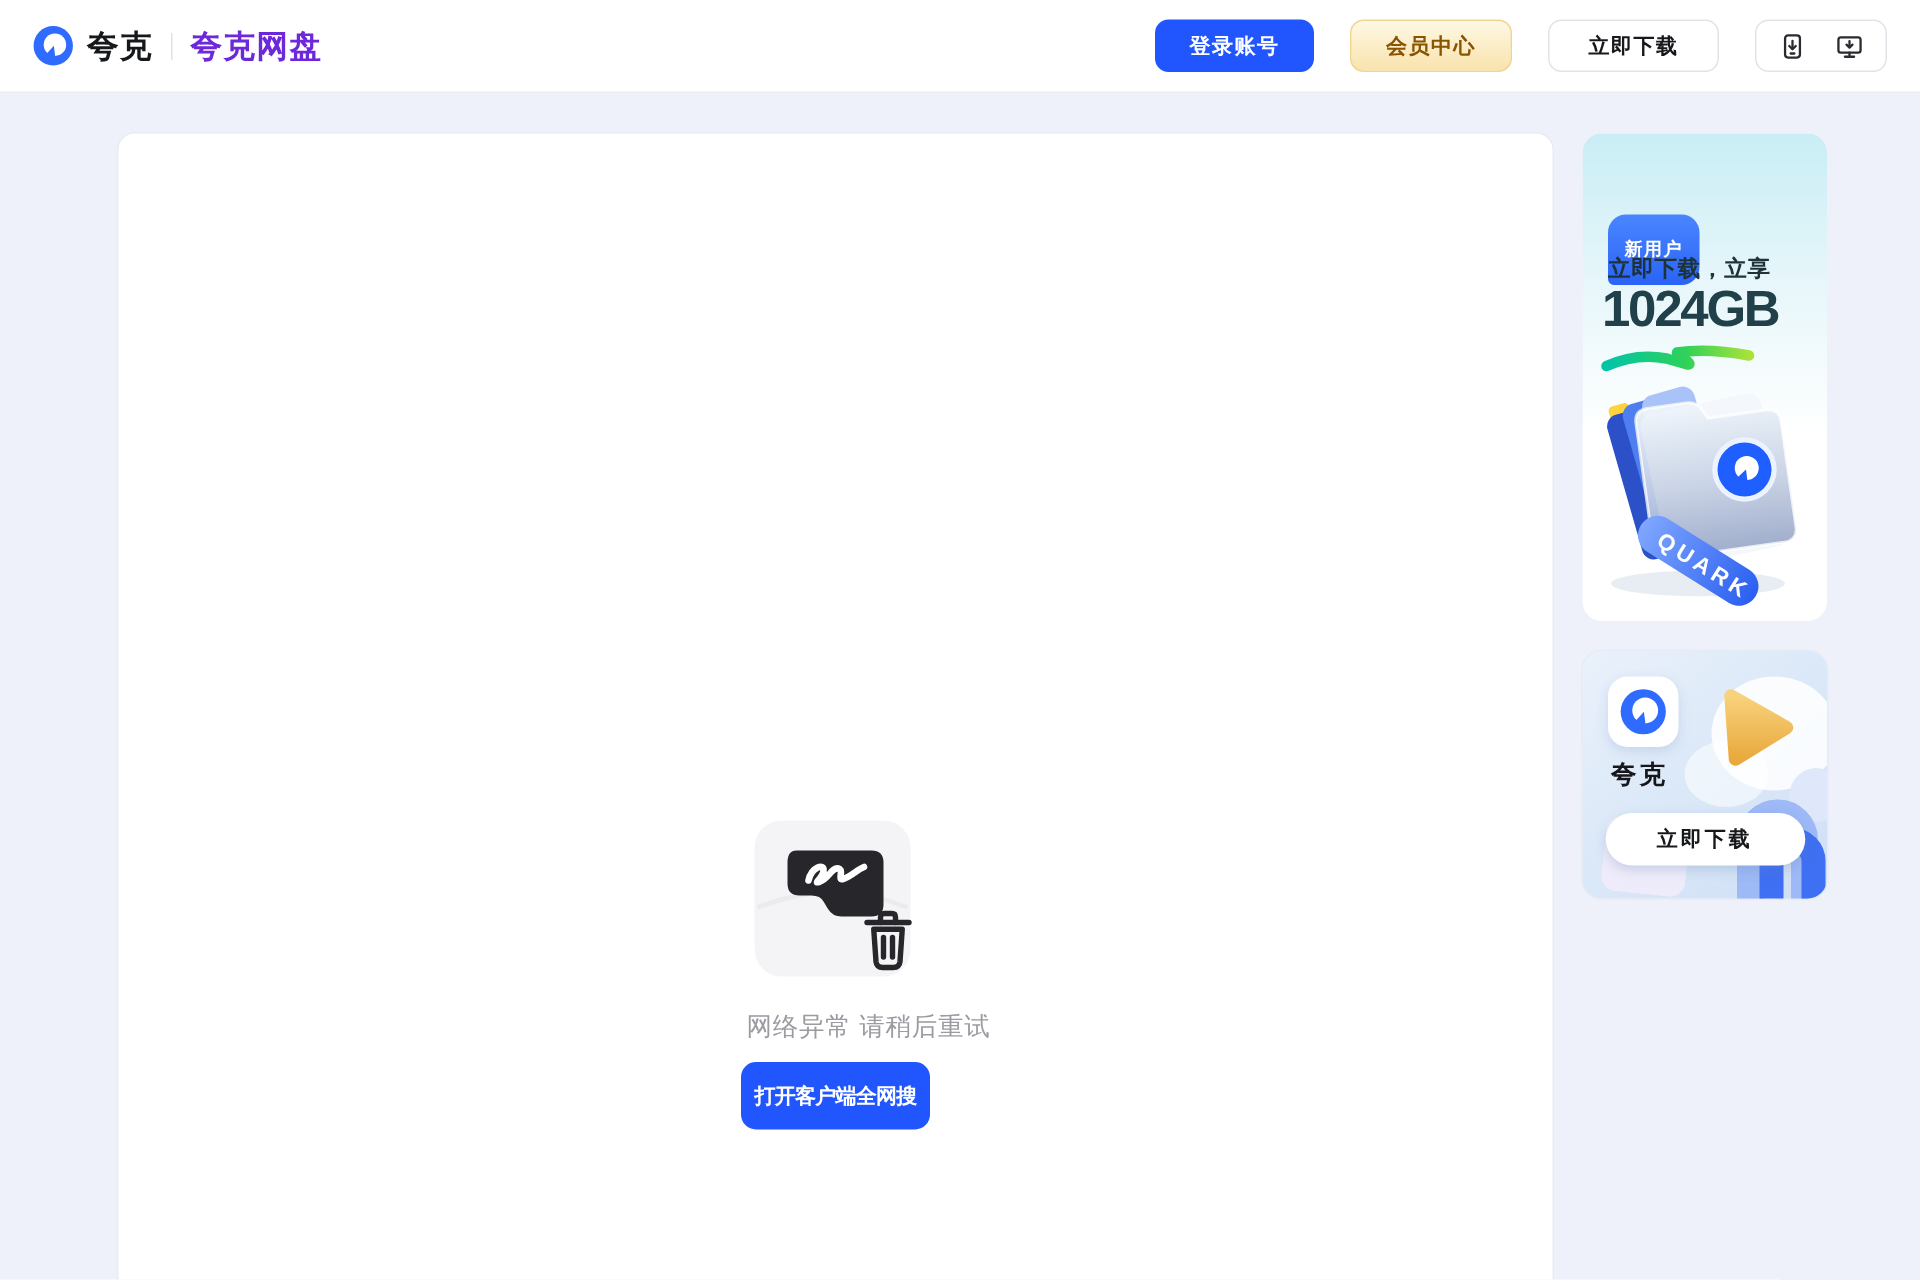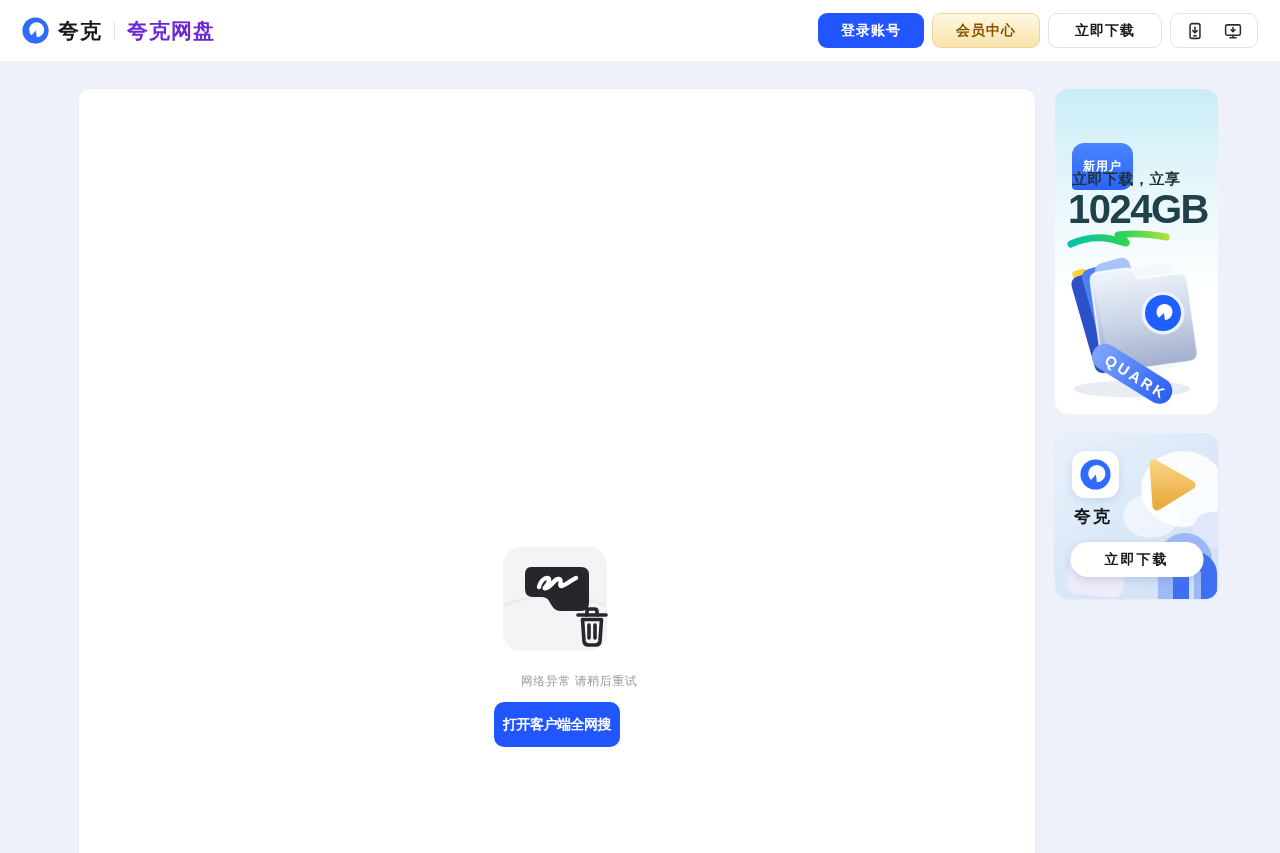--- a/index.html
+++ b/index.html
@@ -13,21 +13,21 @@
   .header{
     position:absolute;top:0;left:0;right:0;height:62px;background:#ffffff;
     border-bottom:1px solid #ecedf2;display:flex;align-items:center;
     padding:0 22px;box-sizing:border-box;z-index:6;
   }
   .brand{display:flex;align-items:center;}
   .brand .logo{width:27px;height:27px;display:block;}
   .brand-name{margin-left:9px;font-size:21px;font-weight:700;color:#17181c;letter-spacing:1px;}
   .brand-sep{width:1px;height:18px;background:#dfe2ea;margin:0 12px;}
   .brand-product{font-size:21px;font-weight:700;color:#6d28d9;letter-spacing:1px;}
-  .header-actions{margin-left:auto;display:flex;align-items:center;gap:8px;}
+  .header-actions{margin-left:auto;display:flex;align-items:center;gap:24px;}
   .hbtn{
     height:35px;border-radius:9px;font-size:14px;font-weight:700;
     display:flex;align-items:center;justify-content:center;
     box-sizing:border-box;cursor:pointer;letter-spacing:1px;user-select:none;
   }
   .hbtn.login{width:106px;background:#2156fe;color:#ffffff;}
   .hbtn.member{
     width:108px;color:#8a5300;
     background:linear-gradient(180deg,#fef8e3 0%,#f9e3ad 100%);
     border:1px solid #f2d390;
@@ -40,21 +40,21 @@
   .main{position:absolute;top:62px;left:0;right:0;bottom:0;background:#eef1fa;}
   .panel{
     position:absolute;left:78px;top:26px;width:958px;bottom:-14px;
     background:#ffffff;border:1px solid #e9ebf2;border-radius:12px;box-sizing:border-box;
   }
   .error-block{
     position:absolute;top:456px;left:0;right:0;
     display:flex;flex-direction:column;align-items:center;
   }
   .error-icon{display:block;}
-  .error-msg{margin-top:18px;font-size:12px;color:#9b9ba1;letter-spacing:0.5px;padding-left:44px;}
+  .error-msg{margin-top:18px;font-size:17px;color:#9b9ba1;letter-spacing:0.5px;padding-left:44px;}
   .primary-btn{
     margin-top:12px;width:126px;height:45px;border-radius:10px;background:#2156fe;
     color:#fff;font-size:14px;font-weight:700;display:flex;align-items:center;
     justify-content:center;letter-spacing:-0.5px;cursor:pointer;white-space:nowrap;
   }
 
   
   .aside{position:absolute;left:1054px;top:26px;width:165px;}
   .card{border-radius:14px;position:relative;overflow:hidden;cursor:pointer;}
   .card1{
@@ -63,21 +63,21 @@
     border:1px solid #eef2f6;box-sizing:border-box;
   }
   .badge{
     position:absolute;top:54px;left:17px;height:23px;padding:12px 11px;
     background:linear-gradient(180deg,#4a86ff 0%,#2a63f6 100%);
     border-radius:12px 12px 12px 4px;color:#fff;font-size:12px;font-weight:700;
     display:flex;align-items:center;letter-spacing:1px;
   }
   .card1-line1{position:absolute;top:81px;left:17px;font-size:15px;font-weight:800;color:#1d3239;letter-spacing:0.5px;}
   .card1-big{
-    position:absolute;top:98px;left:13px;font-size:40px;font-weight:800;color:#20404a;
+    position:absolute;top:98px;left:13px;font-size:34px;font-weight:800;color:#20404a;
     letter-spacing:-1.5px;transform-origin:left;white-space:nowrap;
   }
   .swoosh{position:absolute;top:141px;left:12px;display:block;}
   .folder-illust{position:absolute;top:165px;left:7px;display:block;}
 
   .card2{
     margin-top:18px;height:167px;
     background:linear-gradient(140deg,#eaf1fb 0%,#dce9f8 45%,#cfdff5 100%);
     border:1px solid #e4ecf7;box-sizing:border-box;
   }

